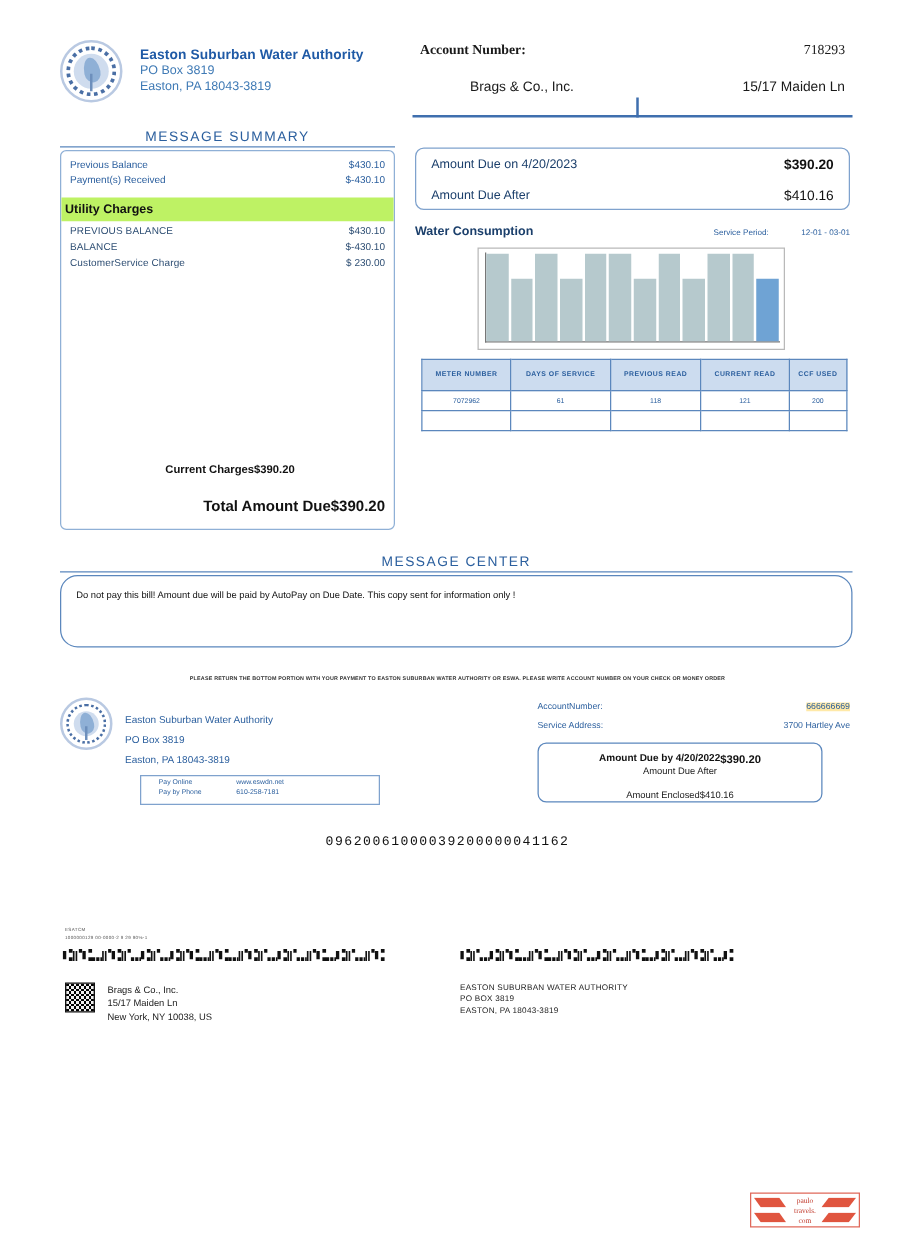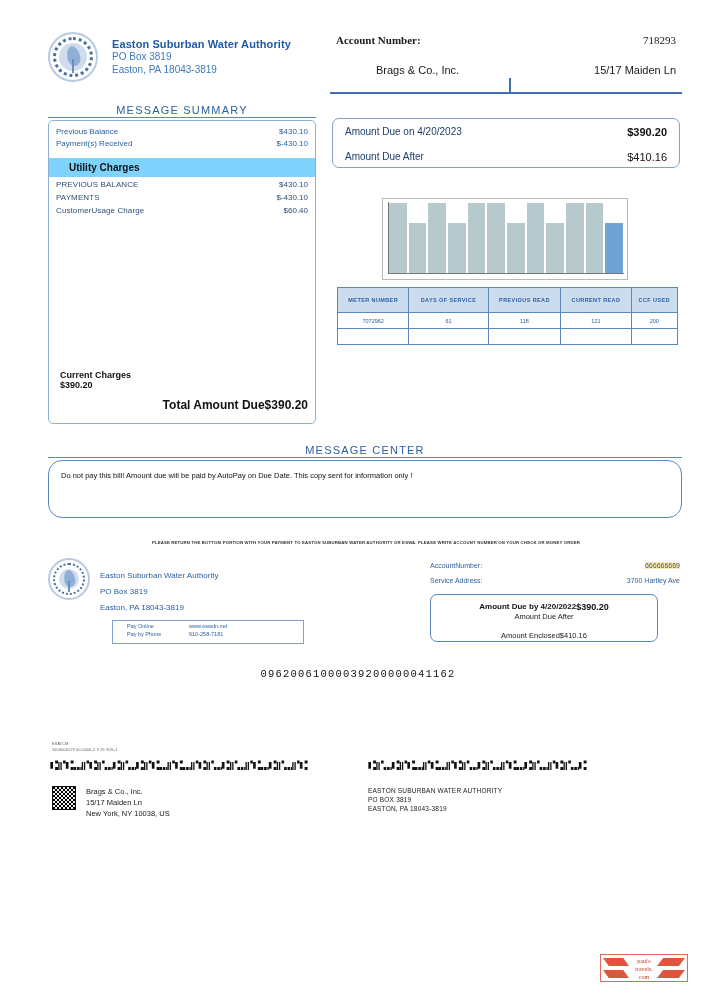--- a/index.html
+++ b/index.html
@@ -51,28 +51,28 @@
       border-bottom:1px solid #5b87bd;padding-bottom:1px;}
   #summary-box{left:48px;top:120px;width:268px;height:304px;
       border:1px solid #8fb0d6;border-radius:5px;box-sizing:border-box;
       background:#fff;overflow:hidden;}
   .sum-line{display:flex;justify-content:space-between;
       font-size:8px;color:#2b5f9e;padding:2px 7px 1px 7px;}
   .sum-line .amt{color:#2b5f9e;}
   .sum-fwd{display:flex;justify-content:space-between;
       font-size:9px;font-weight:bold;color:#111;padding:3px 7px 3px 7px;
       border-top:1px solid #7fa2cd;border-bottom:1px solid #7fa2cd;margin-top:2px;}
-  .sum-band{background:#7dd3fc;font-size:10px;font-weight:bold;color:#111;
-      padding:4px 20px;margin-top:9px;}
+  .sum-band{background:#bef264;font-size:10px;font-weight:bold;color:#111;
+      padding:4px 3px;margin-top:9px;}
   .sum-item{display:flex;justify-content:space-between;
       font-size:8px;color:#2f4f74;padding:3px 7px 1px 7px;}
   .sum-item .lbl{letter-spacing:.1px;}
-  .sum-cur{display:flex;justify-content:flex-end;
+  .sum-cur{display:flex;justify-content:center;
       font-size:9px;font-weight:bold;color:#111;padding:0 7px;
-      position:absolute;left:4px;right:0;top:249px;flex-direction:column;}
+      position:absolute;left:4px;right:0;top:249px;}
   .sum-tot{display:flex;justify-content:flex-end;
       font-size:12px;font-weight:bold;color:#111;padding:0 7px;
       position:absolute;left:0;right:0;top:277px;}
 
   
   #due-box{left:332px;top:118px;width:348px;height:50px;
       border:1px solid #7fa2cd;border-radius:7px;box-sizing:border-box;}
   .due-row{display:flex;justify-content:space-between;align-items:center;
       padding:0 12px;height:25px;font-size:10px;color:#1b3f6b;}
   .due-row .v{font-weight:bold;color:#111;font-size:11px;}
@@ -210,26 +210,26 @@
     </div>
 
 
     <div class="sum-band">Utility Charges</div>
 
     <div class="sum-item">
       <span class="lbl">PREVIOUS BALANCE</span>
       <span>$430.10</span>
     </div>
     <div class="sum-item">
-      <span class="lbl">PAYMENTS</span>
+      <span class="lbl">BALANCE</span>
       <span>$-430.10</span>
     </div>
     <div class="sum-item">
-      <span class="lbl">CustomerUsage Charge</span>
-      <span>$60.40</span>
+      <span class="lbl">CustomerService Charge</span>
+      <span>$ 230.00</span>
     </div>
 
     <div class="sum-cur">
       <span>Current Charges</span>
       <span>$390.20</span>
     </div>
     <div class="sum-tot">
       <span>Total Amount Due</span>
       <span>$390.20</span>
     </div>
@@ -239,20 +239,27 @@
     <div class="due-row">
       <span>Amount Due on 4/20/2023</span>
       <span class="v">$390.20</span>
     </div>
     <div class="due-row after">
       <span>Amount Due After</span>
       <span class="v">$410.16</span>
     </div>
   </div>
 
+  <div class="abs sb" id="cons-head">
+    <span class="cons-title">Water Consumption</span>
+    <span style="display:flex;gap:26px;">
+      <span class="cons-sp">Service Period:</span>
+      <span class="cons-sp">12-01 - 03-01</span>
+    </span>
+  </div>
 
   <div class="abs" id="chart-box">
     <div class="chart-yaxis"></div>
     <div class="chart-axis"></div>
     <div class="chart-inner" id="chart-bars">
         <div class="bar" style="height: 100%;"></div>
         <div class="bar" style="height: 72%;"></div>
         <div class="bar" style="height: 100%;"></div>
         <div class="bar" style="height: 72%;"></div>
         <div class="bar" style="height: 100%;"></div>

